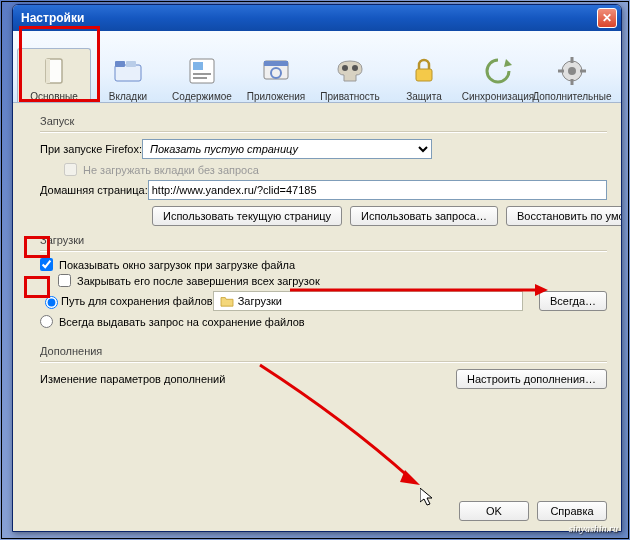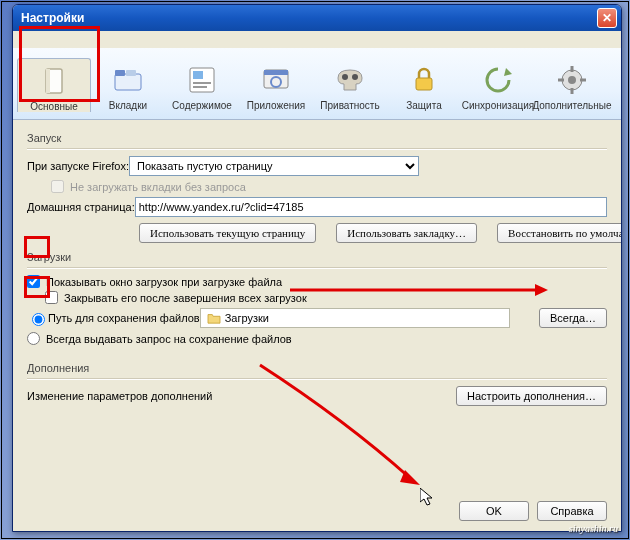--- a/index.html
+++ b/index.html
@@ -46,22 +46,21 @@
     display: flex; align-items: center; justify-content: center;
     color: #fff; font-weight: bold; font-size: 12px;
     cursor: pointer;
   }
   .toolbar {
     background: linear-gradient(to bottom, #f7fbff 0%, #e9f3fe 60%, #d7e9fb 100%);
     border-bottom: 1px solid #a6b7cf;
     display: flex;
     padding: 2px 4px 0 4px;
     height: 72px;
-    align-items: center;
-    margin-top: 17px;
+    align-items: flex-end;
   }
   .tab {
     width: 74px;
     display: flex;
     flex-direction: column;
     align-items: center;
     justify-content: flex-start;
     padding-top: 6px;
     font-size: 10px;
     color: #333;
@@ -77,52 +76,53 @@
     width: 32px; height: 32px;
     margin-bottom: 4px;
     display: flex; align-items: center; justify-content: center;
   }
   .tab .tlabel { text-align: center; line-height: 1.1; }
   .content {
     flex: 1;
     padding: 8px 14px 6px 14px;
     overflow: hidden;
     color: #000;
+    margin-left: 13px;
   }
   .section-title {
     font-size: 11px;
     color: #444;
     margin: 4px 0 4px 0;
   }
   .hr {
     border-top: 1px solid #cfcab7;
     border-bottom: 1px solid #fff;
     margin: 2px 0 6px 0;
   }
   .row { display: flex; align-items: center; margin: 4px 0; }
   .row label { white-space: nowrap; }
   select, input[type=text] {
     font: inherit;
     border: 1px solid #7f9db9;
     background: #fff;
     height: 20px;
     padding: 1px 3px;
   }
-  select { width: 290px; }
+  select { width: 290px; font-style: italic; }
   .homepage input[type=text] { flex: 1; }
   .btn {
     font: inherit;
     background: linear-gradient(to bottom, #fefefe, #ececec);
     border: 1px solid #8a8a8a;
     border-radius: 3px;
     padding: 3px 10px;
     cursor: pointer;
     white-space: nowrap;
   }
-  .btn-row { display: flex; gap: 20px; margin: 6px 0 8px 112px; font-family: Liberation Serif, serif; }
+  .btn-row { display: flex; gap: 8px; margin: 6px 0 8px 112px; }
   .chk-row { display: flex; align-items: center; gap: 6px; margin: 3px 0; }
   .chk-row input[type=checkbox], .chk-row input[type=radio] { margin: 0; }
   .disabled { color: #999; }
   .folder-box {
     display: inline-flex; align-items: center; gap: 4px;
     border: 1px solid #b9b9a7;
     background: #fff;
     padding: 2px 6px;
     height: 20px;
     width: 310px;
@@ -286,21 +286,21 @@
       <span>Не загружать вкладки без запроса</span>
     </div>
 
     <div class="row homepage">
       <label>Домашняя страница:</label>
       <input type="text" value="http://www.yandex.ru/?clid=47185" style="">
     </div>
 
     <div class="btn-row">
       <button class="btn">Использовать текущую страницу</button>
-      <button class="btn">Использовать закладку…</button>
+      <button class="btn">Использовать запроса…</button>
       <button class="btn">Восстановить по умолчанию</button>
     </div>
 
     <div class="section-title">Загрузки</div>
     <div class="hr"></div>
 
     <div class="chk-row">
       <input type="checkbox" checked="" style="">
       <span>Показывать окно загрузок при загрузке файла</span>
     </div>

